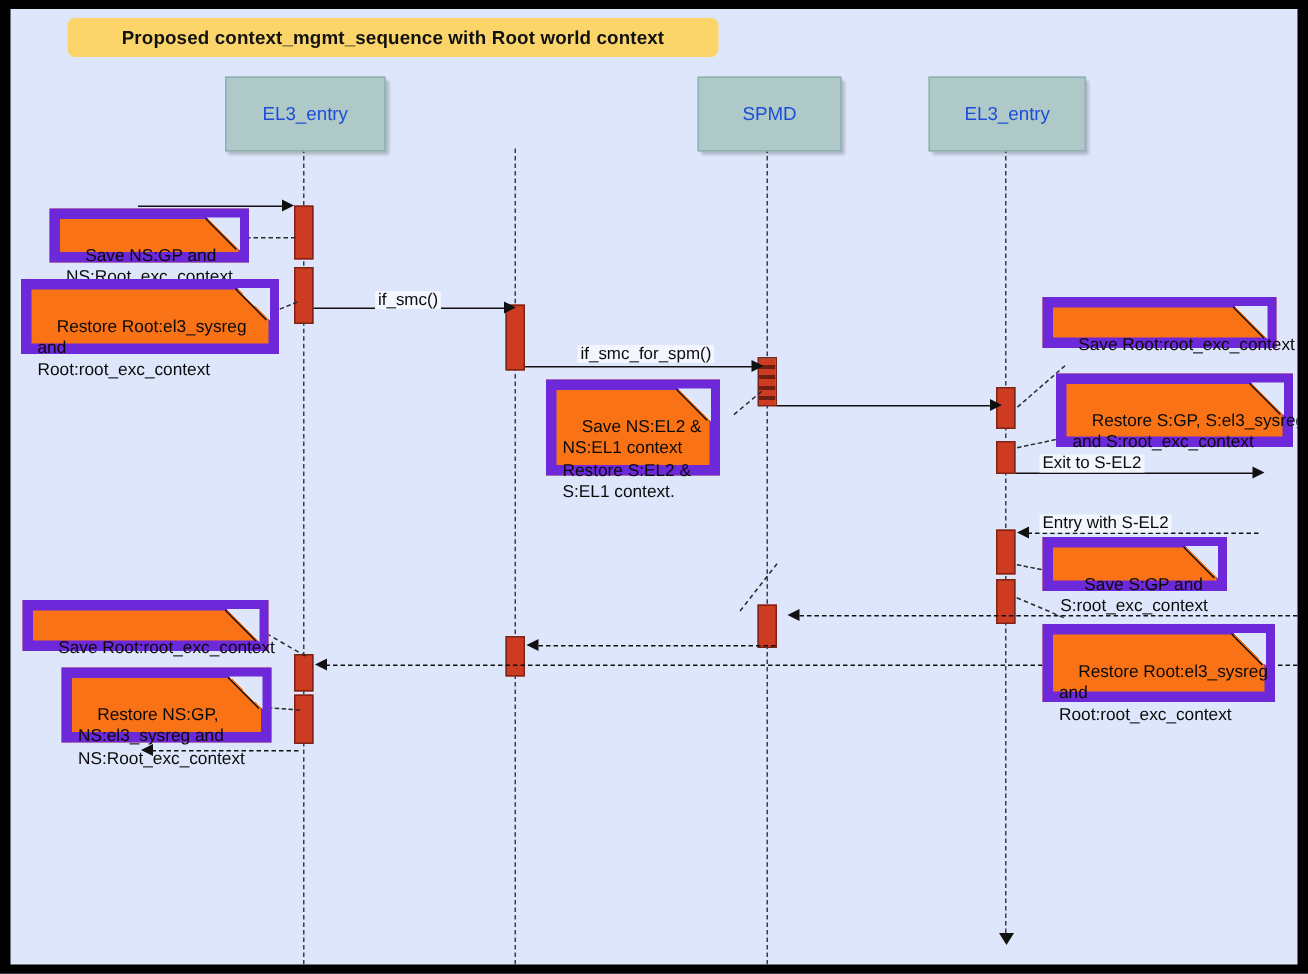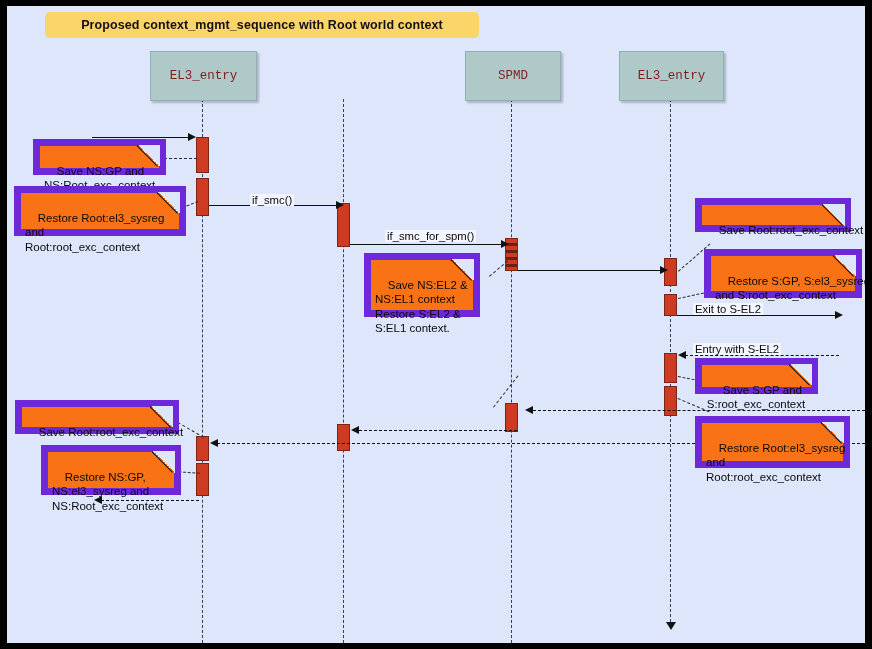--- a/index.html
+++ b/index.html
@@ -4,21 +4,21 @@
 <style>
   html,body{margin:0;padding:0;background:#000;}
   body{width:872px;height:649px;overflow:hidden;font-family:"Liberation Sans",sans-serif;}
   #canvas{position:absolute;left:7px;top:6px;width:858px;height:637px;background:#DDE6FA;overflow:hidden;}
   .title-banner{position:absolute;left:38px;top:6px;width:434px;height:26px;background:#FBD46A;border-radius:5px;
       display:flex;align-items:center;justify-content:center;}
   .title-banner span{font-size:12.5px;font-weight:bold;color:#111;letter-spacing:.1px;}
   .lifeline{position:absolute;width:0;border-left:1.6px dashed #3a3a52;}
   .head-box{position:absolute;height:48px;background:#AFC9C9;border:1px solid #8FB0B0;
       box-shadow:2px 2px 2px rgba(0,0,0,.22);display:flex;align-items:center;justify-content:center;}
-  .head-box span{font-size:12.5px;color:#7f1d1d;font-family:Liberation Mono, monospace;}
+  .head-box span{font-size:12.5px;color:#1d4ed8;}
   .act{position:absolute;width:13px;background:#CC3B22;border:1px solid #7e2414;box-sizing:border-box;}
   .act.striped{background:repeating-linear-gradient(to bottom,#CC3B22 0 4px,#6d1f12 4px 7px);}
   .note{position:absolute;background:#f97316;border:7px solid #6d28d9;box-sizing:border-box;
       font-size:11.5px;line-height:14.6px;color:#0a0a0a;padding:3px 5px 3px 4px;white-space:pre;}
   .note .fold{position:absolute;top:-1px;right:-1px;width:22px;height:22px;
       background:linear-gradient(225deg,#DDE6FA 0 50%,transparent 50%);border-left:0;}
   .note .foldline{position:absolute;top:-1px;right:-1px;width:23px;height:23px;overflow:hidden;}
   .note .foldline:after{content:"";position:absolute;left:-1px;top:-1px;width:31px;height:0;
       border-top:1px solid #101010;transform:rotate(45deg);transform-origin:0 0;}
   .msg{position:absolute;height:0;border-top:1.3px solid #111;}

